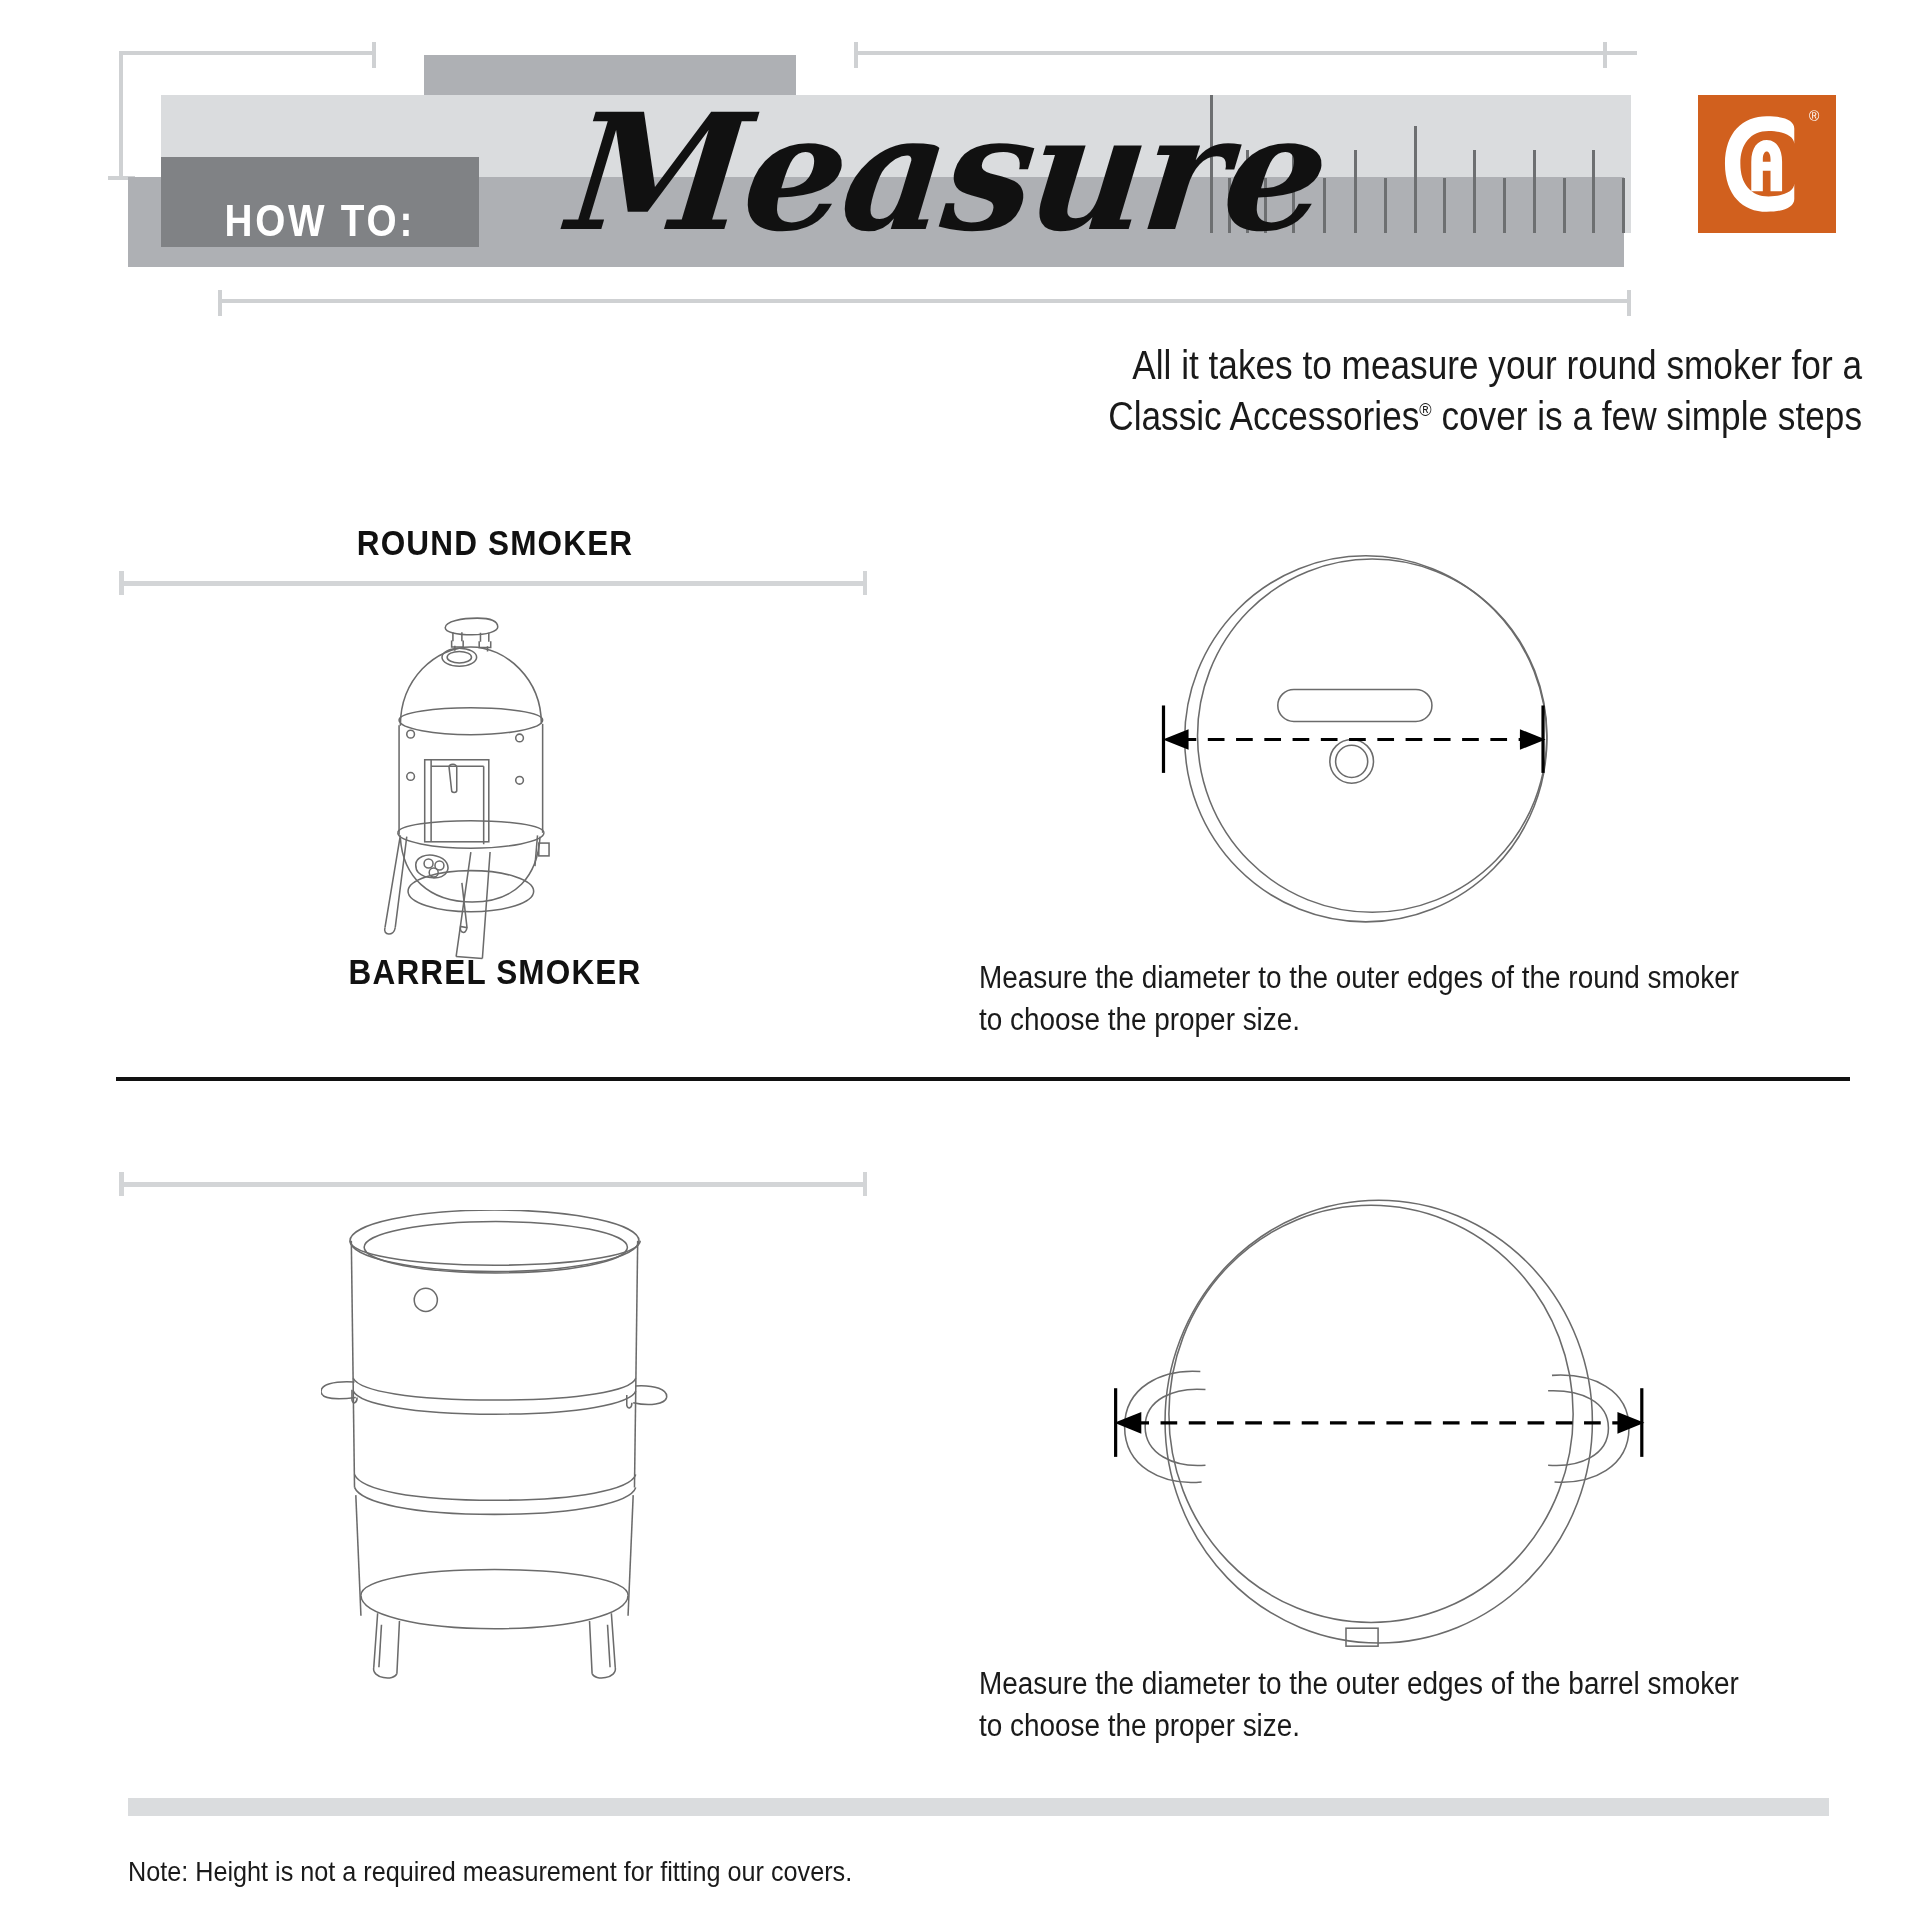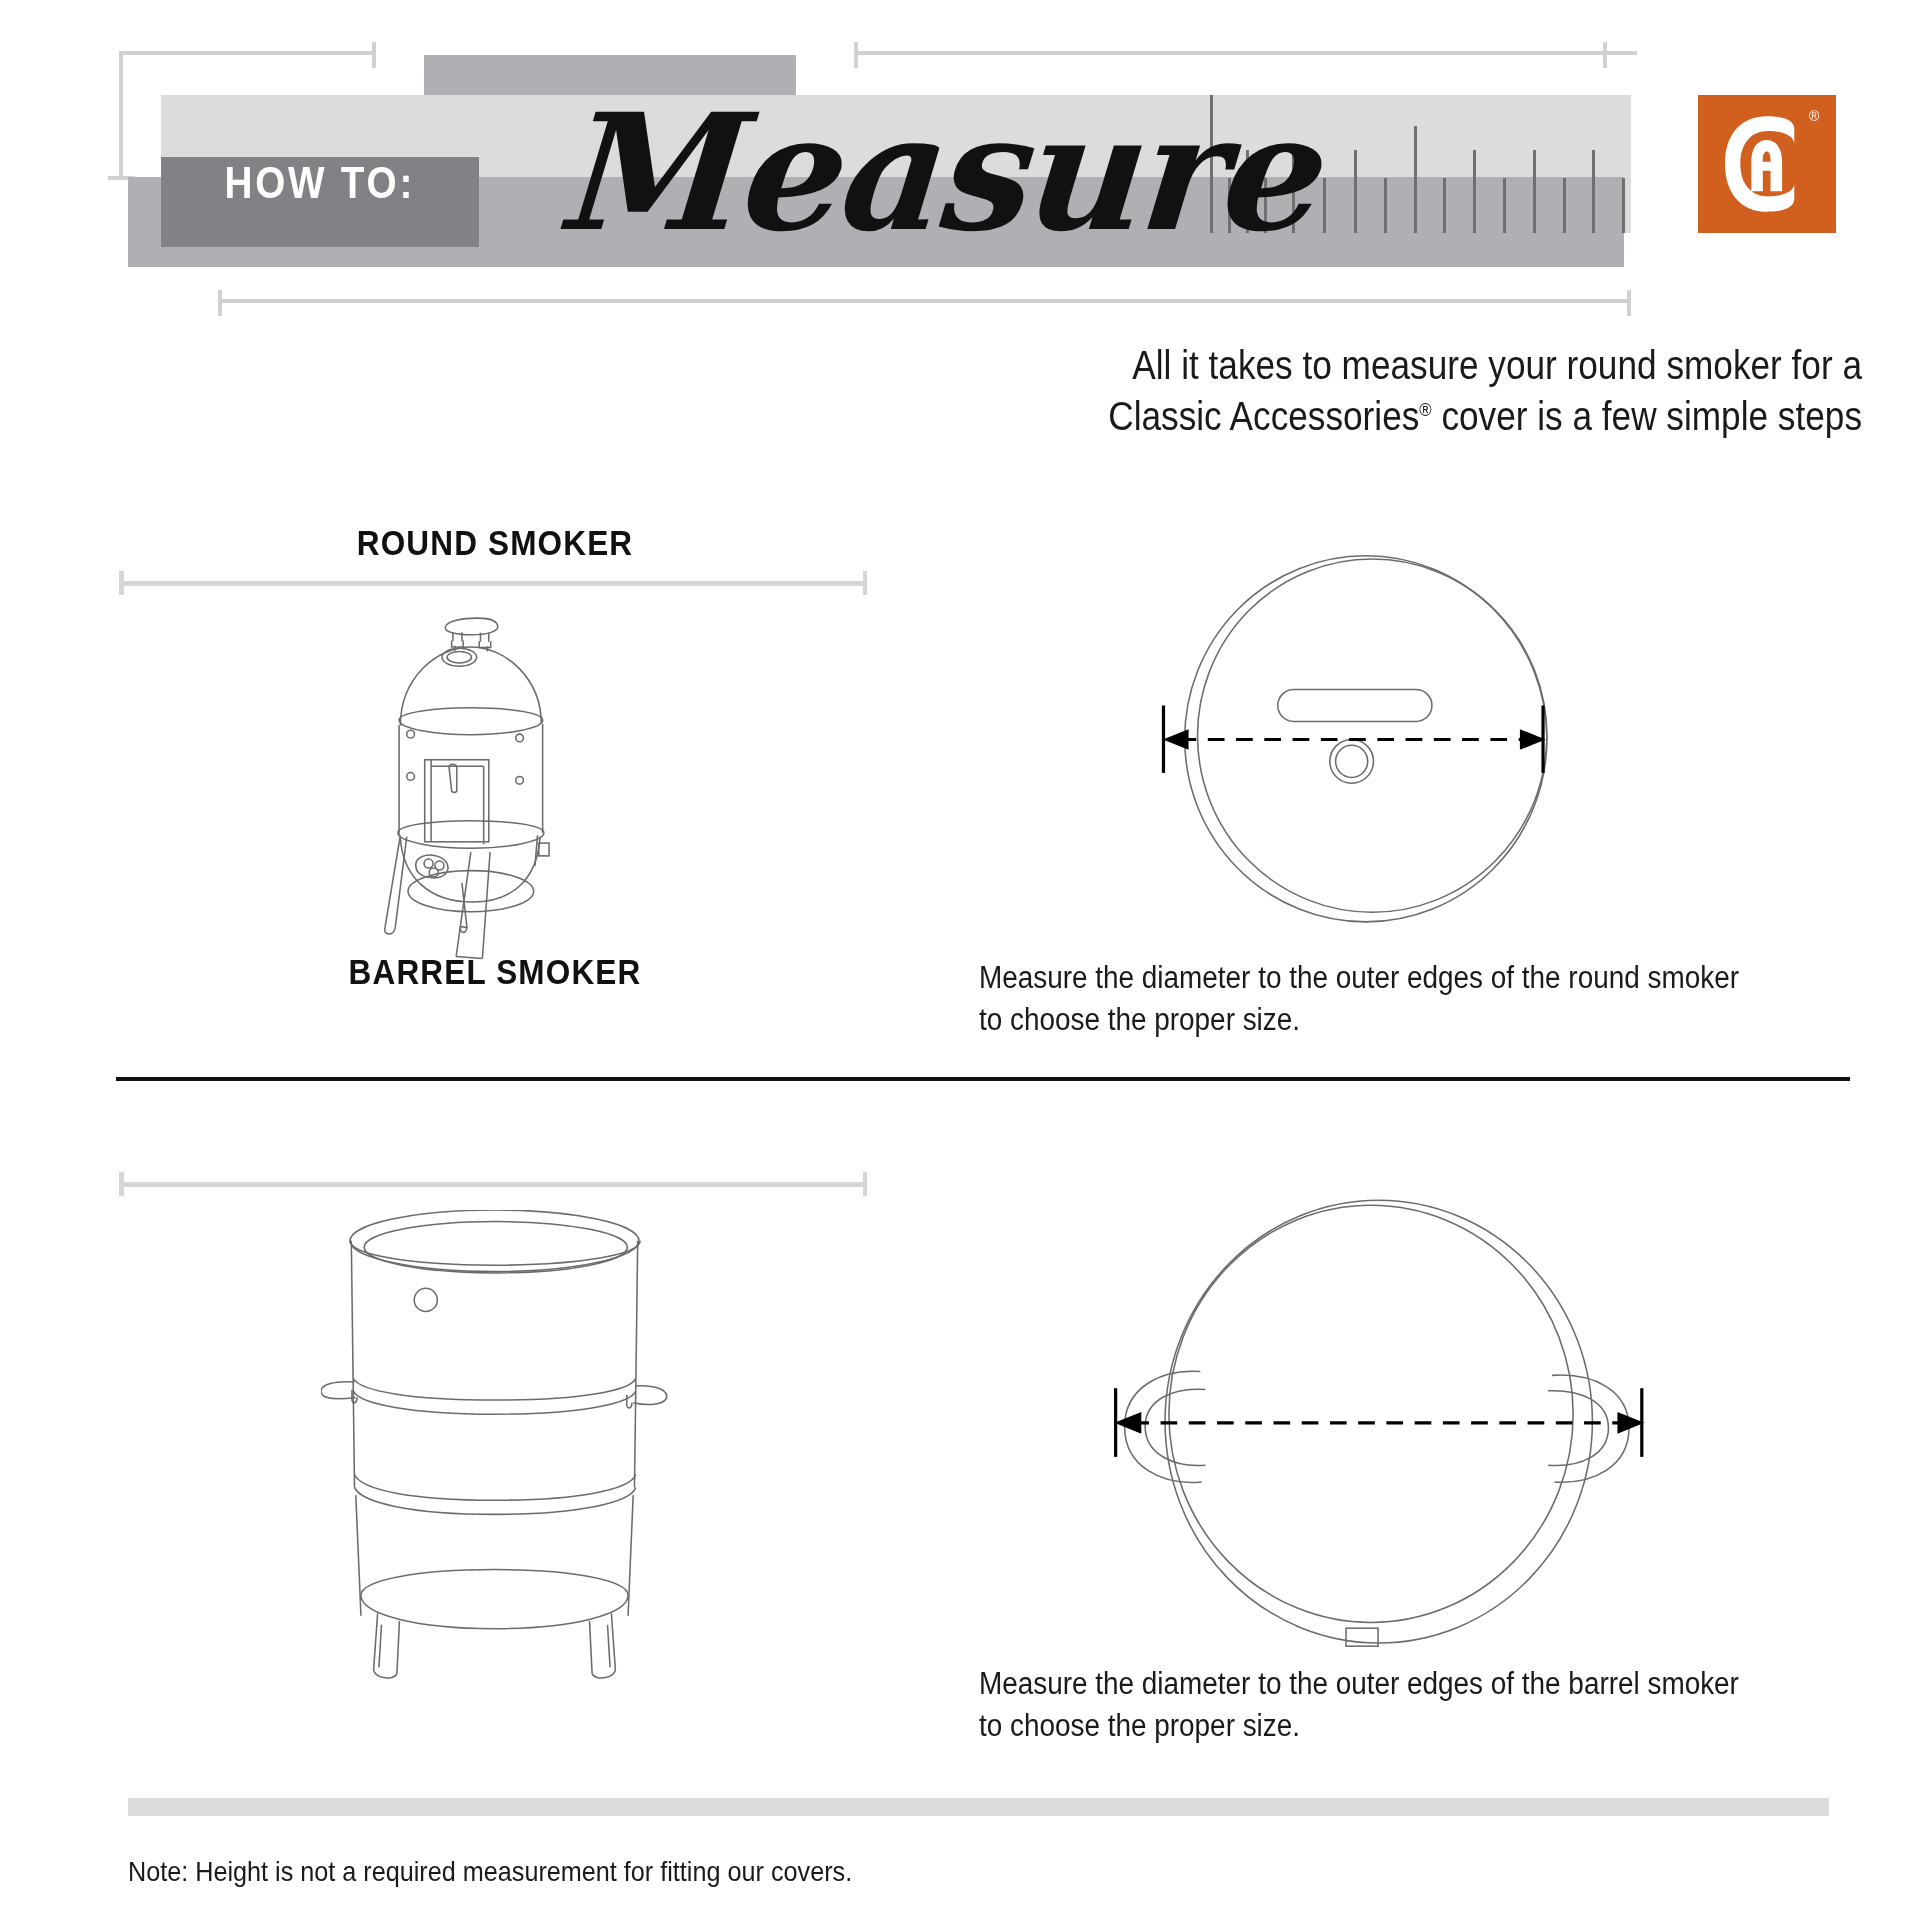--- a/index.html
+++ b/index.html
@@ -14,21 +14,21 @@
   #header{position:absolute;left:0;top:0;width:1926px;height:321px;}
 
   .blk-mid{position:absolute;background:#aeb0b4;}
   .blk-light{position:absolute;background:#dadcde;}
 
   .bracket-line{position:absolute;background:#cfd1d3;}
   .bracket-tick{position:absolute;background:#cfd1d3;}
 
   #howto-badge{
     position:absolute;left:161px;top:157px;width:318px;height:90px;
-    background:#808285;display:flex;align-items:flex-start;justify-content:center;
+    background:#808285;display:flex;align-items:flex-end;justify-content:center;
   }
   #howto-text{
     color:#ffffff;font-size:45px;font-weight:bold;letter-spacing:3.2px;
     font-family:"Liberation Sans", sans-serif;
     transform:scaleX(0.86);transform-origin:center;white-space:nowrap;
   }
 
   #script-title{
     position:absolute;left:571px;top:83px;width:642px;height:180px;
     font-family:"DejaVu Serif", serif;

